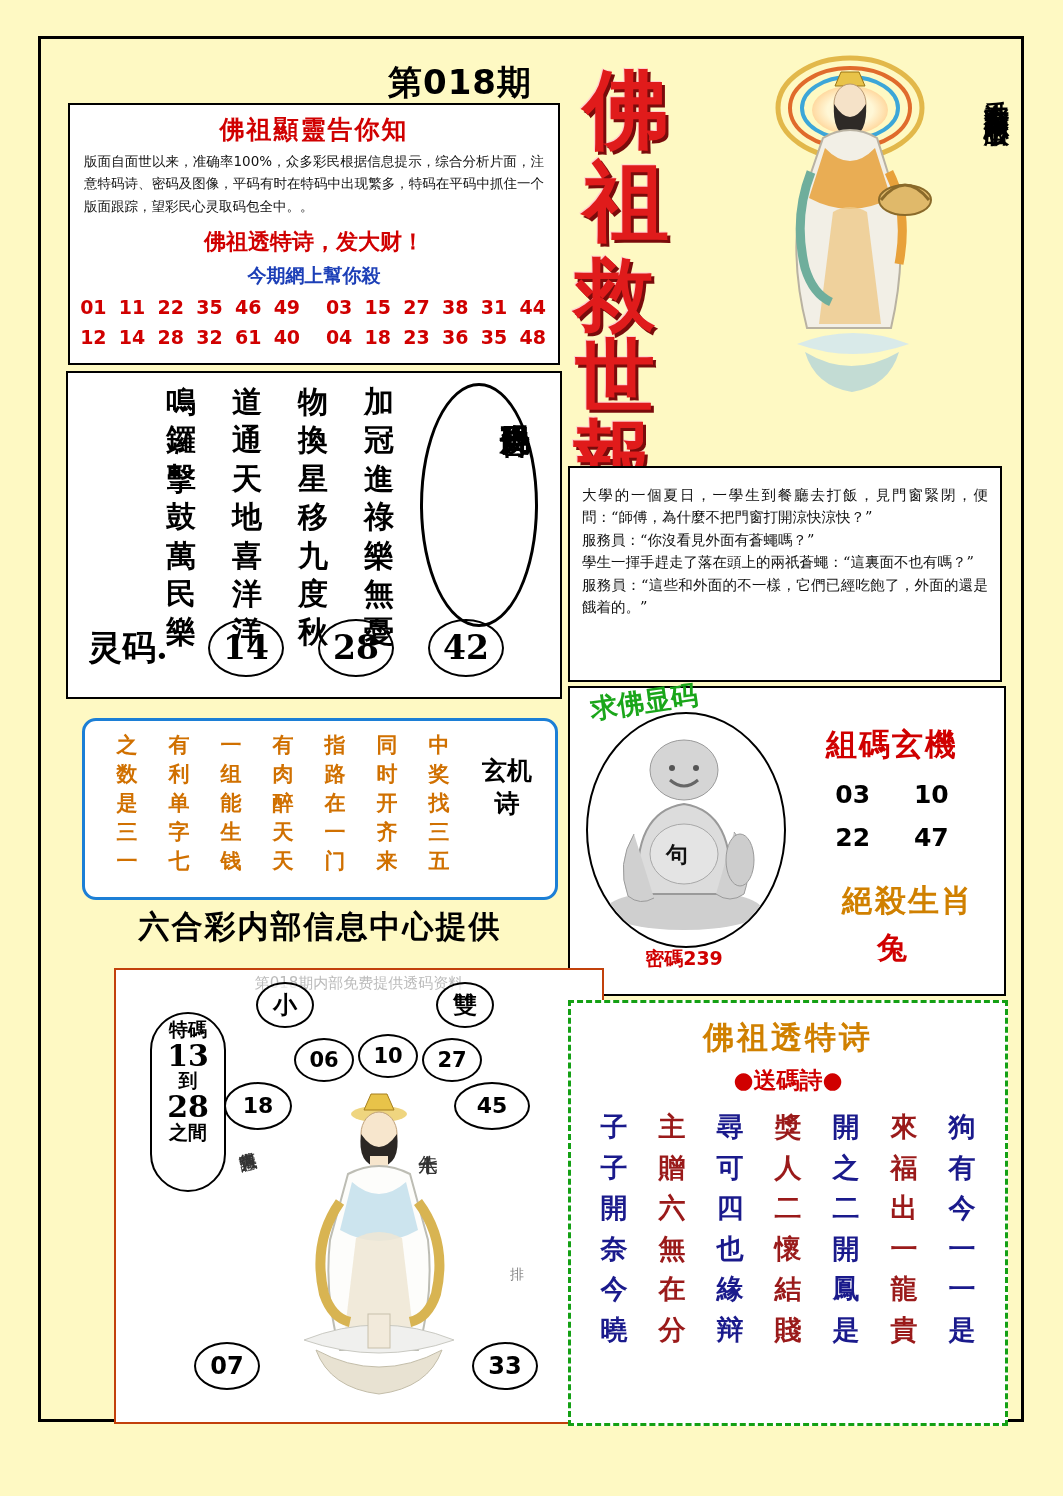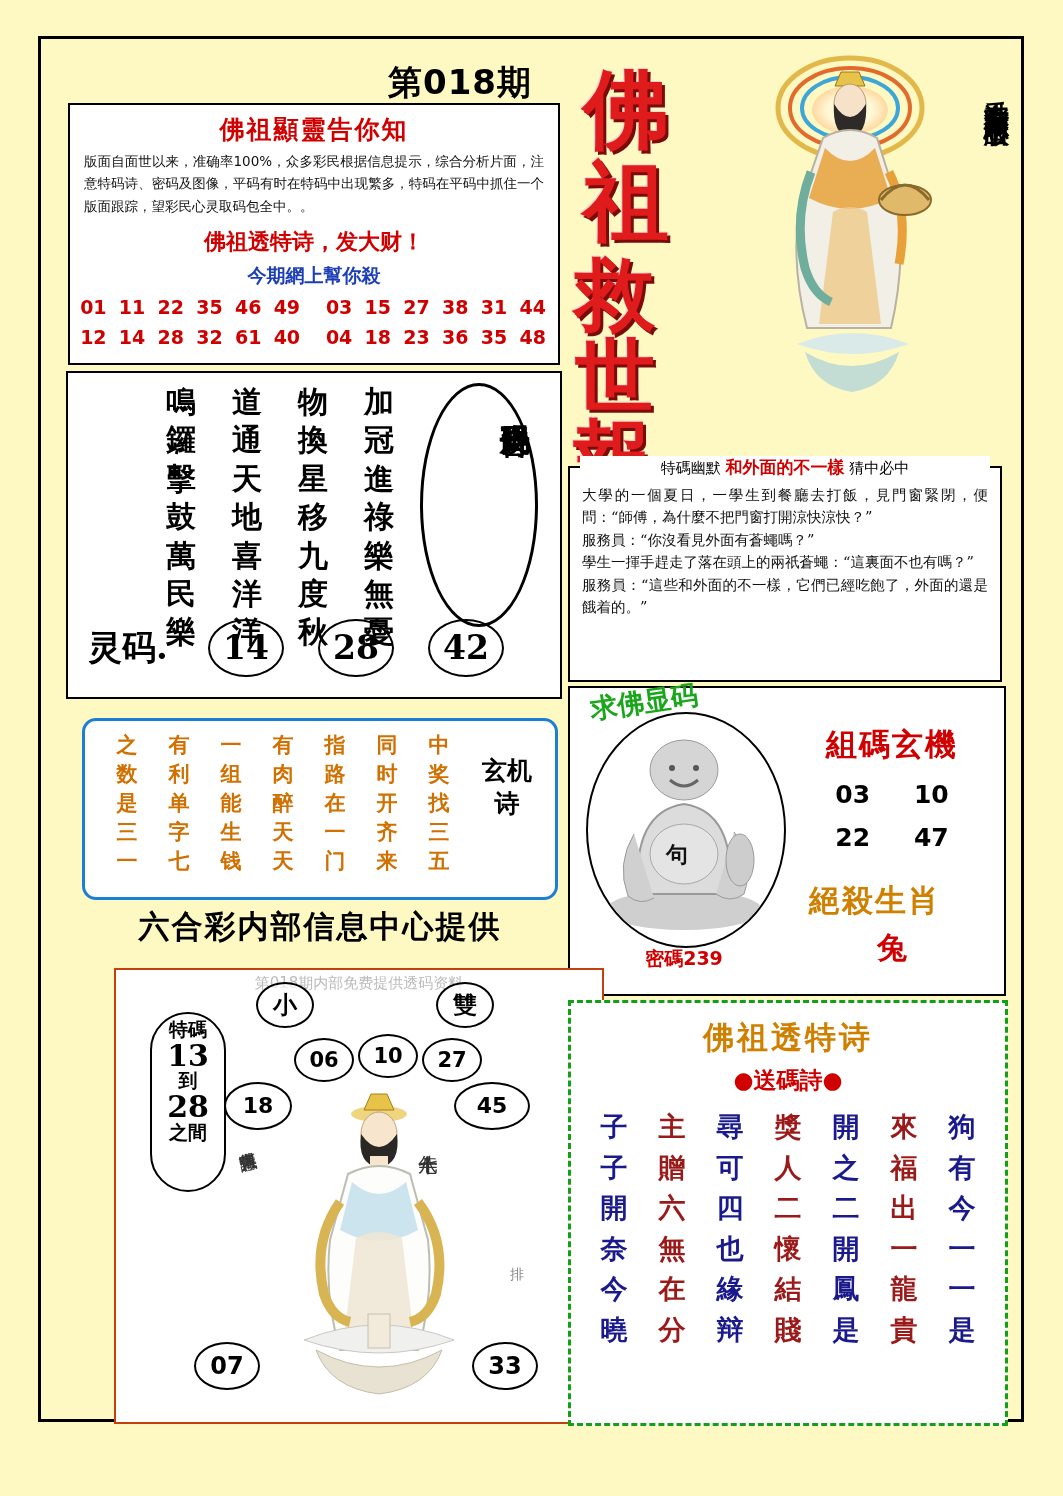--- a/index.html
+++ b/index.html
@@ -48,21 +48,21 @@
   .xjlabel{position:absolute;left:392px;top:34px;width:60px;text-align:center;font-size:25px;line-height:1.3;color:#000;font-weight:bold;font-family:"DejaVu Serif","Liberation Serif",serif;}
   .center-provide{position:absolute;left:70px;top:906px;width:500px;text-align:center;font-size:31px;font-weight:bold;color:#000;font-family:"DejaVu Serif","Liberation Serif",serif;letter-spacing:2px;}
   
   .zmbox{position:absolute;left:568px;top:686px;width:434px;height:306px;border:2px solid #000;background:#fff;}
   .zmoval{position:absolute;left:16px;top:24px;width:196px;height:232px;border:2px solid #000;border-radius:50%;background:#fff;overflow:hidden;}
   .fxl{position:absolute;left:20px;top:-4px;font-size:27px;font-weight:bold;color:#1aa61a;font-family:"DejaVu Serif","Liberation Serif",serif;transform:rotate(-8deg);}
   .mima{position:absolute;left:16px;top:258px;width:196px;text-align:center;font-size:19px;color:#d00000;font-weight:bold;}
   .zmtitle{position:absolute;left:222px;top:36px;width:200px;text-align:center;font-size:31px;font-weight:bold;color:#d00000;font-family:"DejaVu Serif","Liberation Serif",serif;letter-spacing:2px;}
   .zmnums{position:absolute;left:222px;top:86px;width:200px;color:#000;font-size:25px;font-weight:bold;text-align:center;line-height:1.7;}
   .zmnums div span{display:inline-block;width:70px;}
-  .jstitle{position:absolute;left:205px;top:192px;width:200px;text-align:center;font-size:31px;font-weight:bold;color:#d08000;font-family:"DejaVu Serif","Liberation Serif",serif;letter-spacing:2px;}
+  .jstitle{position:absolute;left:238px;top:192px;width:200px;text-align:center;font-size:31px;font-weight:bold;color:#d08000;font-family:"DejaVu Serif","Liberation Serif",serif;letter-spacing:2px;}
   .jsvalue{position:absolute;left:222px;top:240px;width:200px;text-align:center;font-size:30px;font-weight:bold;color:#d00000;font-family:"DejaVu Serif","Liberation Serif",serif;}
   
   .blbox{position:absolute;left:70px;top:968px;width:486px;height:452px;border:2px solid #c2410c;background:#fff;overflow:hidden;margin-left:44px;}
   .bl-ghost{position:absolute;left:28px;top:4px;width:430px;text-align:center;font-size:15px;color:#bbb;}
   .temai{position:absolute;left:34px;top:42px;width:76px;height:180px;border:2px solid #000;border-radius:38px;text-align:center;padding-top:6px;box-sizing:border-box;}
   .temai div{font-size:19px;line-height:1.05;font-weight:bold;font-family:"DejaVu Serif","Liberation Serif",serif;}
   .temai .big{font-size:30px;}
   .oval-n{position:absolute;border:2px solid #000;border-radius:50%;text-align:center;font-weight:bold;font-family:"DejaVu Sans","Liberation Sans",sans-serif;background:rgba(255,255,255,0.7);}
   .handwrite{position:absolute;font-family:"DejaVu Serif","Liberation Serif",serif;color:#333;font-size:17px;}
   
@@ -153,25 +153,20 @@
       <path d="M76 120 q-18 46 -6 96 q8 26 26 34" fill="none" stroke="#6fae9c" stroke-width="9"></path>
       <path d="M154 120 q20 40 10 92" fill="none" stroke="#e8a13a" stroke-width="9"></path>
       <ellipse cx="170" cy="148" rx="26" ry="15" fill="#e0b96a" stroke="#8a6a2a" stroke-width="2"></ellipse>
       <path d="M146 148 q24 -30 48 0" fill="none" stroke="#8a6a2a" stroke-width="3"></path>
       <path d="M62 292 q56 -22 112 0 q-56 20 -112 0z" fill="#cfe6f2" opacity=".8"></path>
       <path d="M70 300 q46 28 94 0 q-10 34 -47 40 q-37 -6 -47 -40z" fill="#9bc8e0" opacity=".6"></path>
     </svg>
   </div>
 
   <div class="jokebox">
-    <div class="jokehead">
-      <span class="blk">特碼幽默</span>
-      <span class="red">和外面的不一樣</span>
-      <span class="blk">猜中必中</span>
-    </div>
     <div class="jokebody" style="white-space:pre-line;">大學的一個夏日，一學生到餐廳去打飯，見門窗緊閉，便問：“師傅，為什麼不把門窗打開涼快涼快？”
 服務員：“你沒看見外面有蒼蠅嗎？”
 學生一揮手趕走了落在頭上的兩祇蒼蠅：“這裏面不也有嗎？”
 服務員：“這些和外面的不一樣，它們已經吃飽了，外面的還是餓着的。”</div>
   </div>
 
   <div class="poembox">
     <div class="poemcols">
       <div class="pcol">
         <div>加</div>

